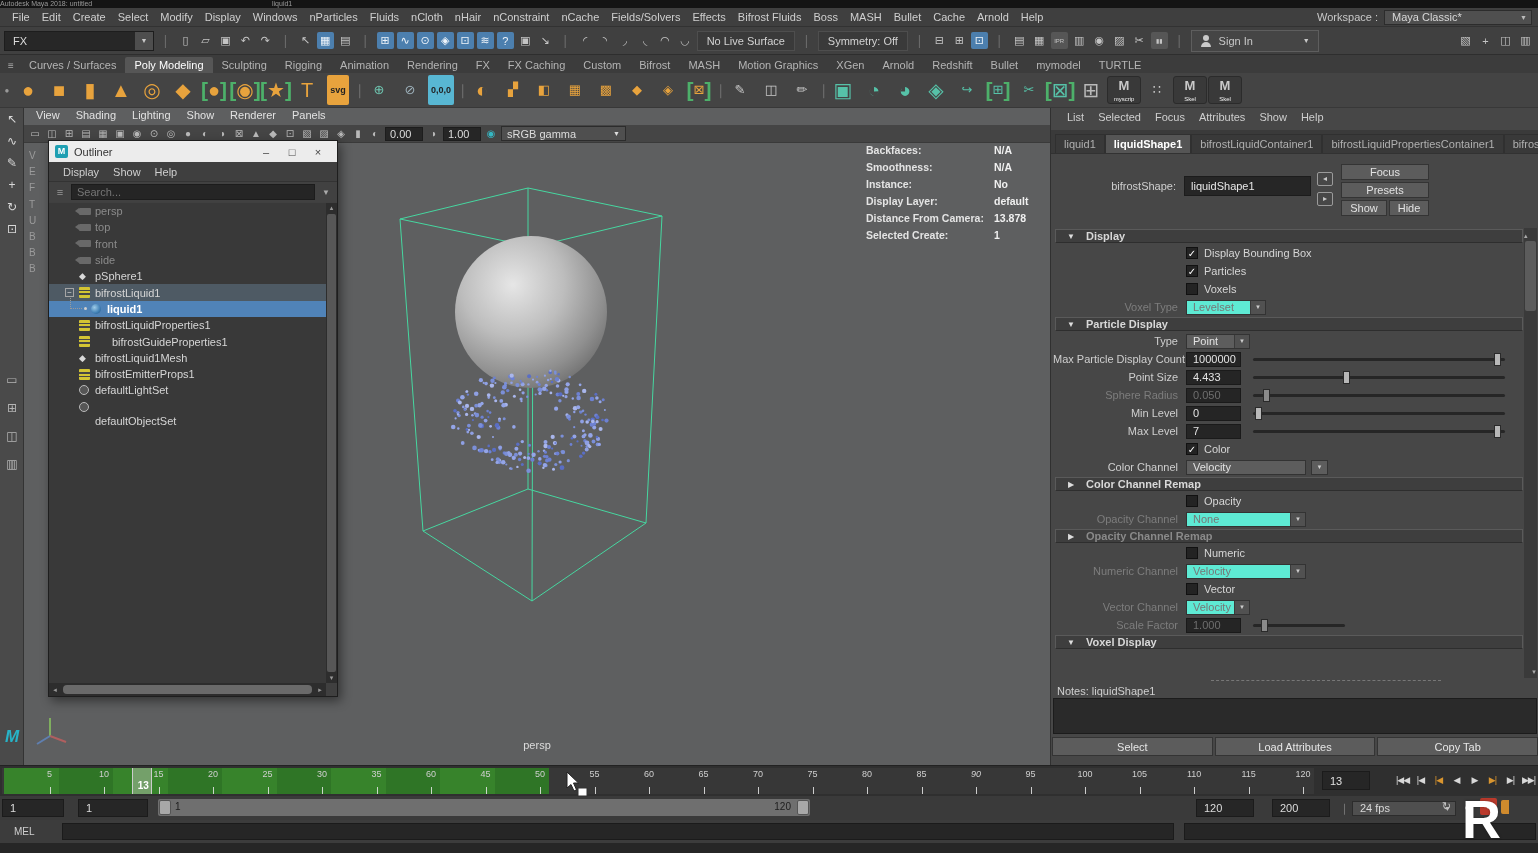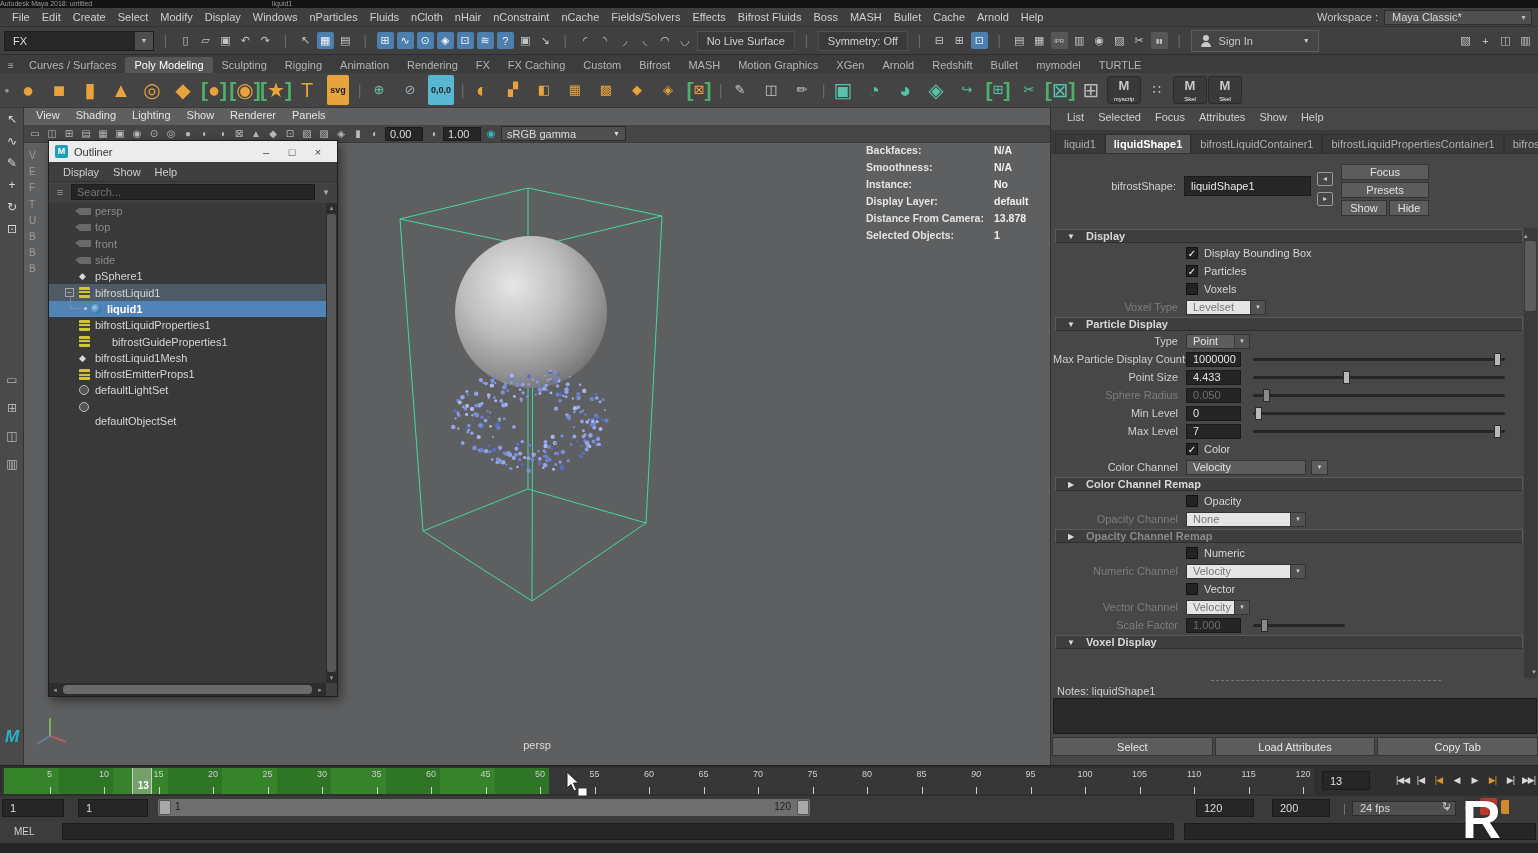--- a/index.html
+++ b/index.html
@@ -111,21 +111,21 @@
 .aehead .tri{width:30px;text-align:center;font-size:8px;color:#ddd}
 .aehead.dis{color:#8a8a8a}
 .aerow{height:18px;display:flex;align-items:center;position:relative}
 .aerow .lcol{width:133px;text-align:right;padding-right:8px;color:#cfcfcf;white-space:nowrap;font-size:11px}
 .aerow.dis .lcol{color:#7d7d7d}
 .cbox{width:12px;height:12px;background:#232323;border:1px solid #111;color:#fff;font-size:10px;line-height:11px;text-align:center;margin-right:6px}
 .aerow .cblab{color:#d6d6d6}
 .ddbox{height:15px;background:#5d5d5d;border:1px solid #333;display:flex;align-items:center;color:#e2e2e2}
 .ddbox .val{padding:0 6px;flex:1;white-space:nowrap;overflow:hidden}
 .ddbox .darr{width:15px;align-self:stretch;background:#515151;border-left:1px solid #3a3a3a;display:flex;align-items:center;justify-content:center;font-size:6px;color:#ccc}
-.aerow.dis .ddbox{background:#e5e5e5;color:#777}
+.aerow.dis .ddbox{background:#5eead4;color:#777}
 .ddsolo{width:17px;height:15px;background:#5d5d5d;border:1px solid #333;display:flex;align-items:center;justify-content:center;font-size:6px;color:#ccc;margin-left:5px}
 .sfield{width:55px;height:15px;background:#252525;border:1px solid #1a1a1a;color:#e4e4e4;display:flex;align-items:center;padding-left:6px}
 .aerow.dis .sfield{color:#6e6e6e}
 .strack{position:relative;height:3px;background:#262626;margin-left:12px;width:252px;border-radius:2px}
 .strack.short{width:92px}
 .shandle{position:absolute;top:-5px;width:7px;height:13px;background:#b8b8b8;border:1px solid #2a2a2a}
 .aerow.dis .shandle{background:#8a8a8a}
 #ae-vscroll{position:absolute;right:1px;top:120px;width:13px;height:450px;background:#3a3a3a}
 #ae-vscroll .ar{width:13px;height:12px;color:#aaa;font-size:7px;text-align:center;line-height:12px}
 #ae-vscroll .th{position:absolute;left:1px;right:1px;top:13px;height:70px;background:#5c5c5c;border-radius:2px}
@@ -765,21 +765,21 @@
       <span>Backfaces:</span>
       <span class="v">N/A</span>
       <span>Smoothness:</span>
       <span class="v">N/A</span>
       <span>Instance:</span>
       <span class="v">No</span>
       <span>Display Layer:</span>
       <span class="v">default</span>
       <span>Distance From Camera:</span>
       <span class="v">13.878</span>
-      <span>Selected Objects:</span>
+      <span>Selected Create:</span>
       <span class="v">1</span>
     </div>
   <div id="persplabel">persp</div>
 </div>
 
 <div id="outliner">
   <div id="ol-title">
     <span class="mi">M</span>
     <span class="t">Outliner</span>
     <span id="ol-winbtns" style="display:flex">

